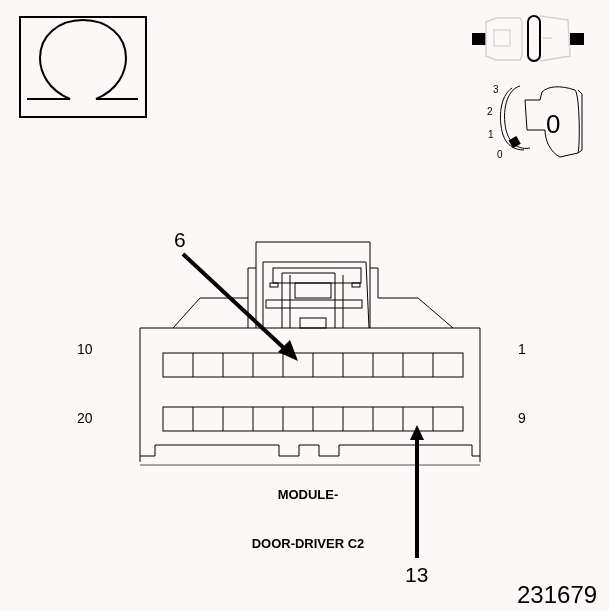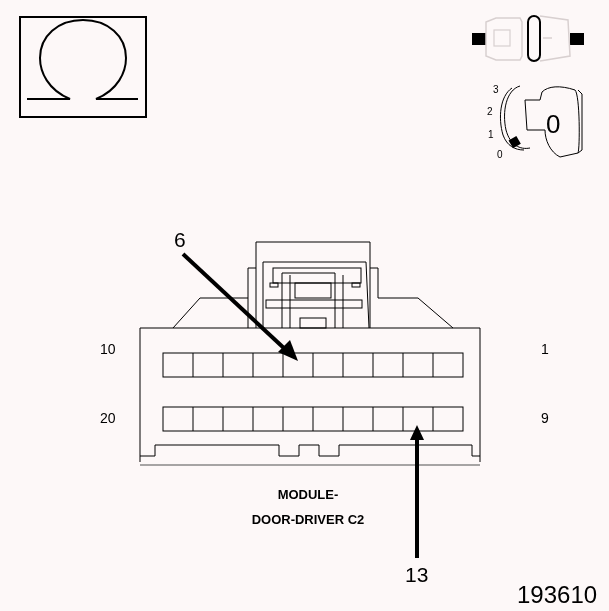--- a/index.html
+++ b/index.html
@@ -1,20 +1,20 @@
 <!DOCTYPE html>
 <html><head>
 <meta charset="utf-8">
 <style>
   html, body { margin:0; padding:0; }
   body { width:609px; height:611px; background:#fdf8f8; position:relative; overflow:hidden;
          font-family:"Liberation Sans", sans-serif; color:#000; }
   .abs { position:absolute; }
   svg { position:absolute; left:0; top:0; }
-  .lbl { position:absolute; font-size:14px;margin-left:23px; }
+  .lbl { position:absolute; font-size:14px; }
   .callout { position:absolute; font-size:21px; }
   .caption { position:absolute; font-size:13px; font-weight:bold; text-align:center; width:200px; }
   .figid { position:absolute; font-size:24px; }
   .keynum { position:absolute; font-size:10px; }
 </style>
 </head>
 <body>
 
 <svg width="609" height="611" viewBox="0 0 609 611">
 
@@ -103,15 +103,15 @@
 
 <span class="lbl" style="left:77px;top:341px;">10</span>
 <span class="lbl" style="left:518px;top:341px;">1</span>
 <span class="lbl" style="left:77px;top:410px;text-align:right;">20</span>
 <span class="lbl" style="left:518px;top:410px;">9</span>
 
 <span class="callout" style="left:174px;top:228px;">6</span>
 <span class="callout" style="left:405px;top:563px;">13</span>
 
 <div class="caption" style="left:208px;top:487px;">MODULE-</div>
-<div class="caption" style="left:208px;top:512px;">DOOR-DRIVER C2</div>
+<div class="caption" style="left:208px;top:536px;">DOOR-DRIVER C2</div>
 
-<span class="figid" style="left:517px;top:581px;">193610</span>
+<span class="figid" style="left:517px;top:581px;">231679</span>
 
 </body></html>

